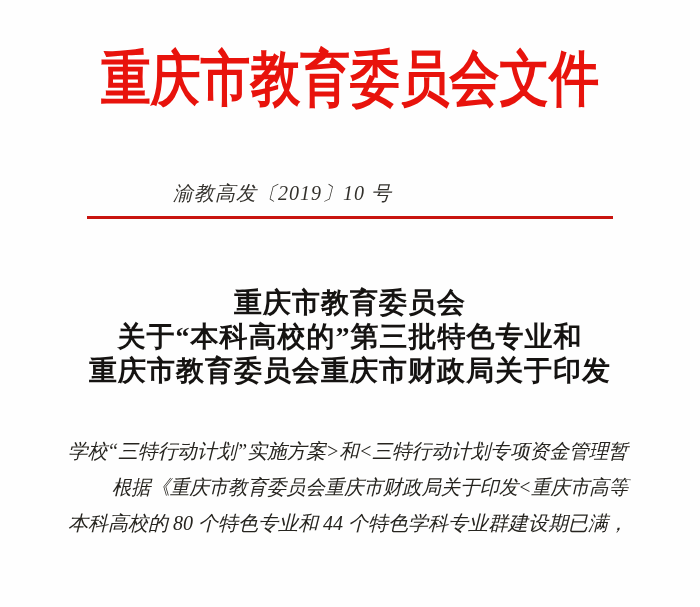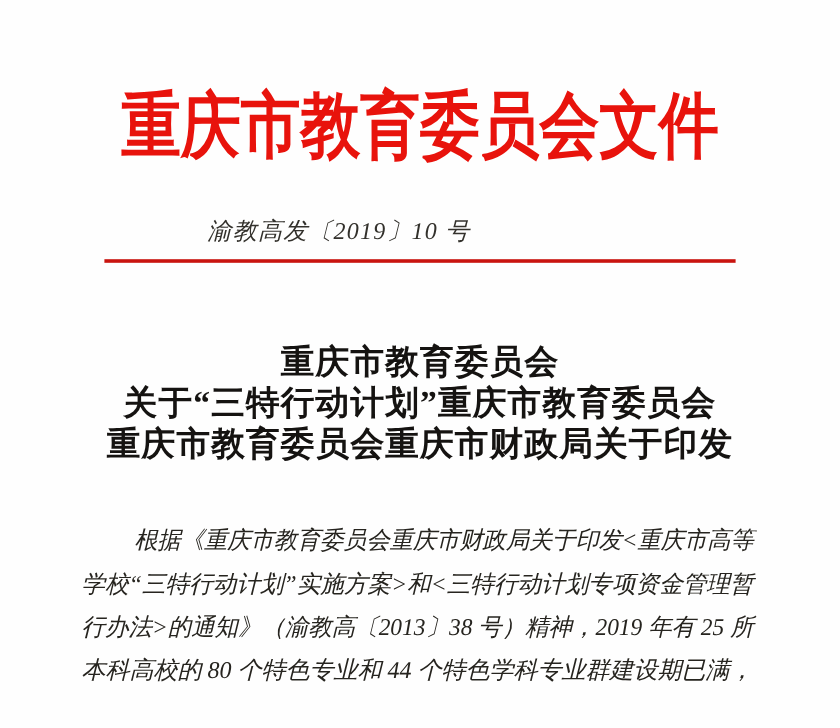--- a/index.html
+++ b/index.html
@@ -14,21 +14,20 @@
     background:var(--paper,#fefefe);
     overflow:hidden;
   }
   
   .letterhead{
     position:absolute;top:44px;left:0;width:700px;height:70px;
     line-height:70px;text-align:center;
     font-size:60px;font-weight:900;
     color:var(--accent-red,#e8130c);
     white-space:nowrap;
-    margin-top:26px;
   }
   .letterhead .squeeze{
     display:inline-block;
     transform:scaleX(0.83);
     transform-origin:50% 50%;
   }
   
   .doc-number{
     position:absolute;top:180px;left:0;width:565px;
     text-align:center;
@@ -75,32 +74,29 @@
   <div class="letterhead">
     <span class="squeeze">重庆市教育委员会文件</span>
   </div>
 
   <div class="doc-number">渝教高发〔2019〕10 号</div>
 
   <div class="red-rule"></div>
 
   <div class="doc-title">
     <div class="t-line">重庆市教育委员会</div>
-    <div class="t-line">关于“三特行动计划”重庆市教育委员会</div>
+    <div class="t-line">关于“本科高校的”第三批特色专业和</div>
     <div class="t-line">重庆市教育委员会重庆市财政局关于印发</div>
   </div>
 
   <div class="body-text">
     <div class="b-line">
-      <span class="fit just indent" style="transform: scaleX(0.967198);">根据《重庆市教育委员会重庆市财政局关于印发&lt;重庆市高等</span>
-    </div>
-    <div class="b-line">
       <span class="fit just" style="transform: scaleX(0.983751);">学校“三特行动计划”实施方案&gt;和&lt;三特行动计划专项资金管理暂</span>
     </div>
     <div class="b-line">
-      <span class="fit just" style="transform: scaleX(0.97646);">行办法&gt;的通知》（渝教高〔2013〕38 号）精神，2019 年有 25 所</span>
+      <span class="fit just indent" style="transform: scaleX(0.967198);">根据《重庆市教育委员会重庆市财政局关于印发&lt;重庆市高等</span>
     </div>
     <div class="b-line">
       <span class="fit shrink">本科高校的 80 个特色专业和 44 个特色学科专业群建设期已满，</span>
     </div>
   </div>
 
 </div>
 
 </body></html>

